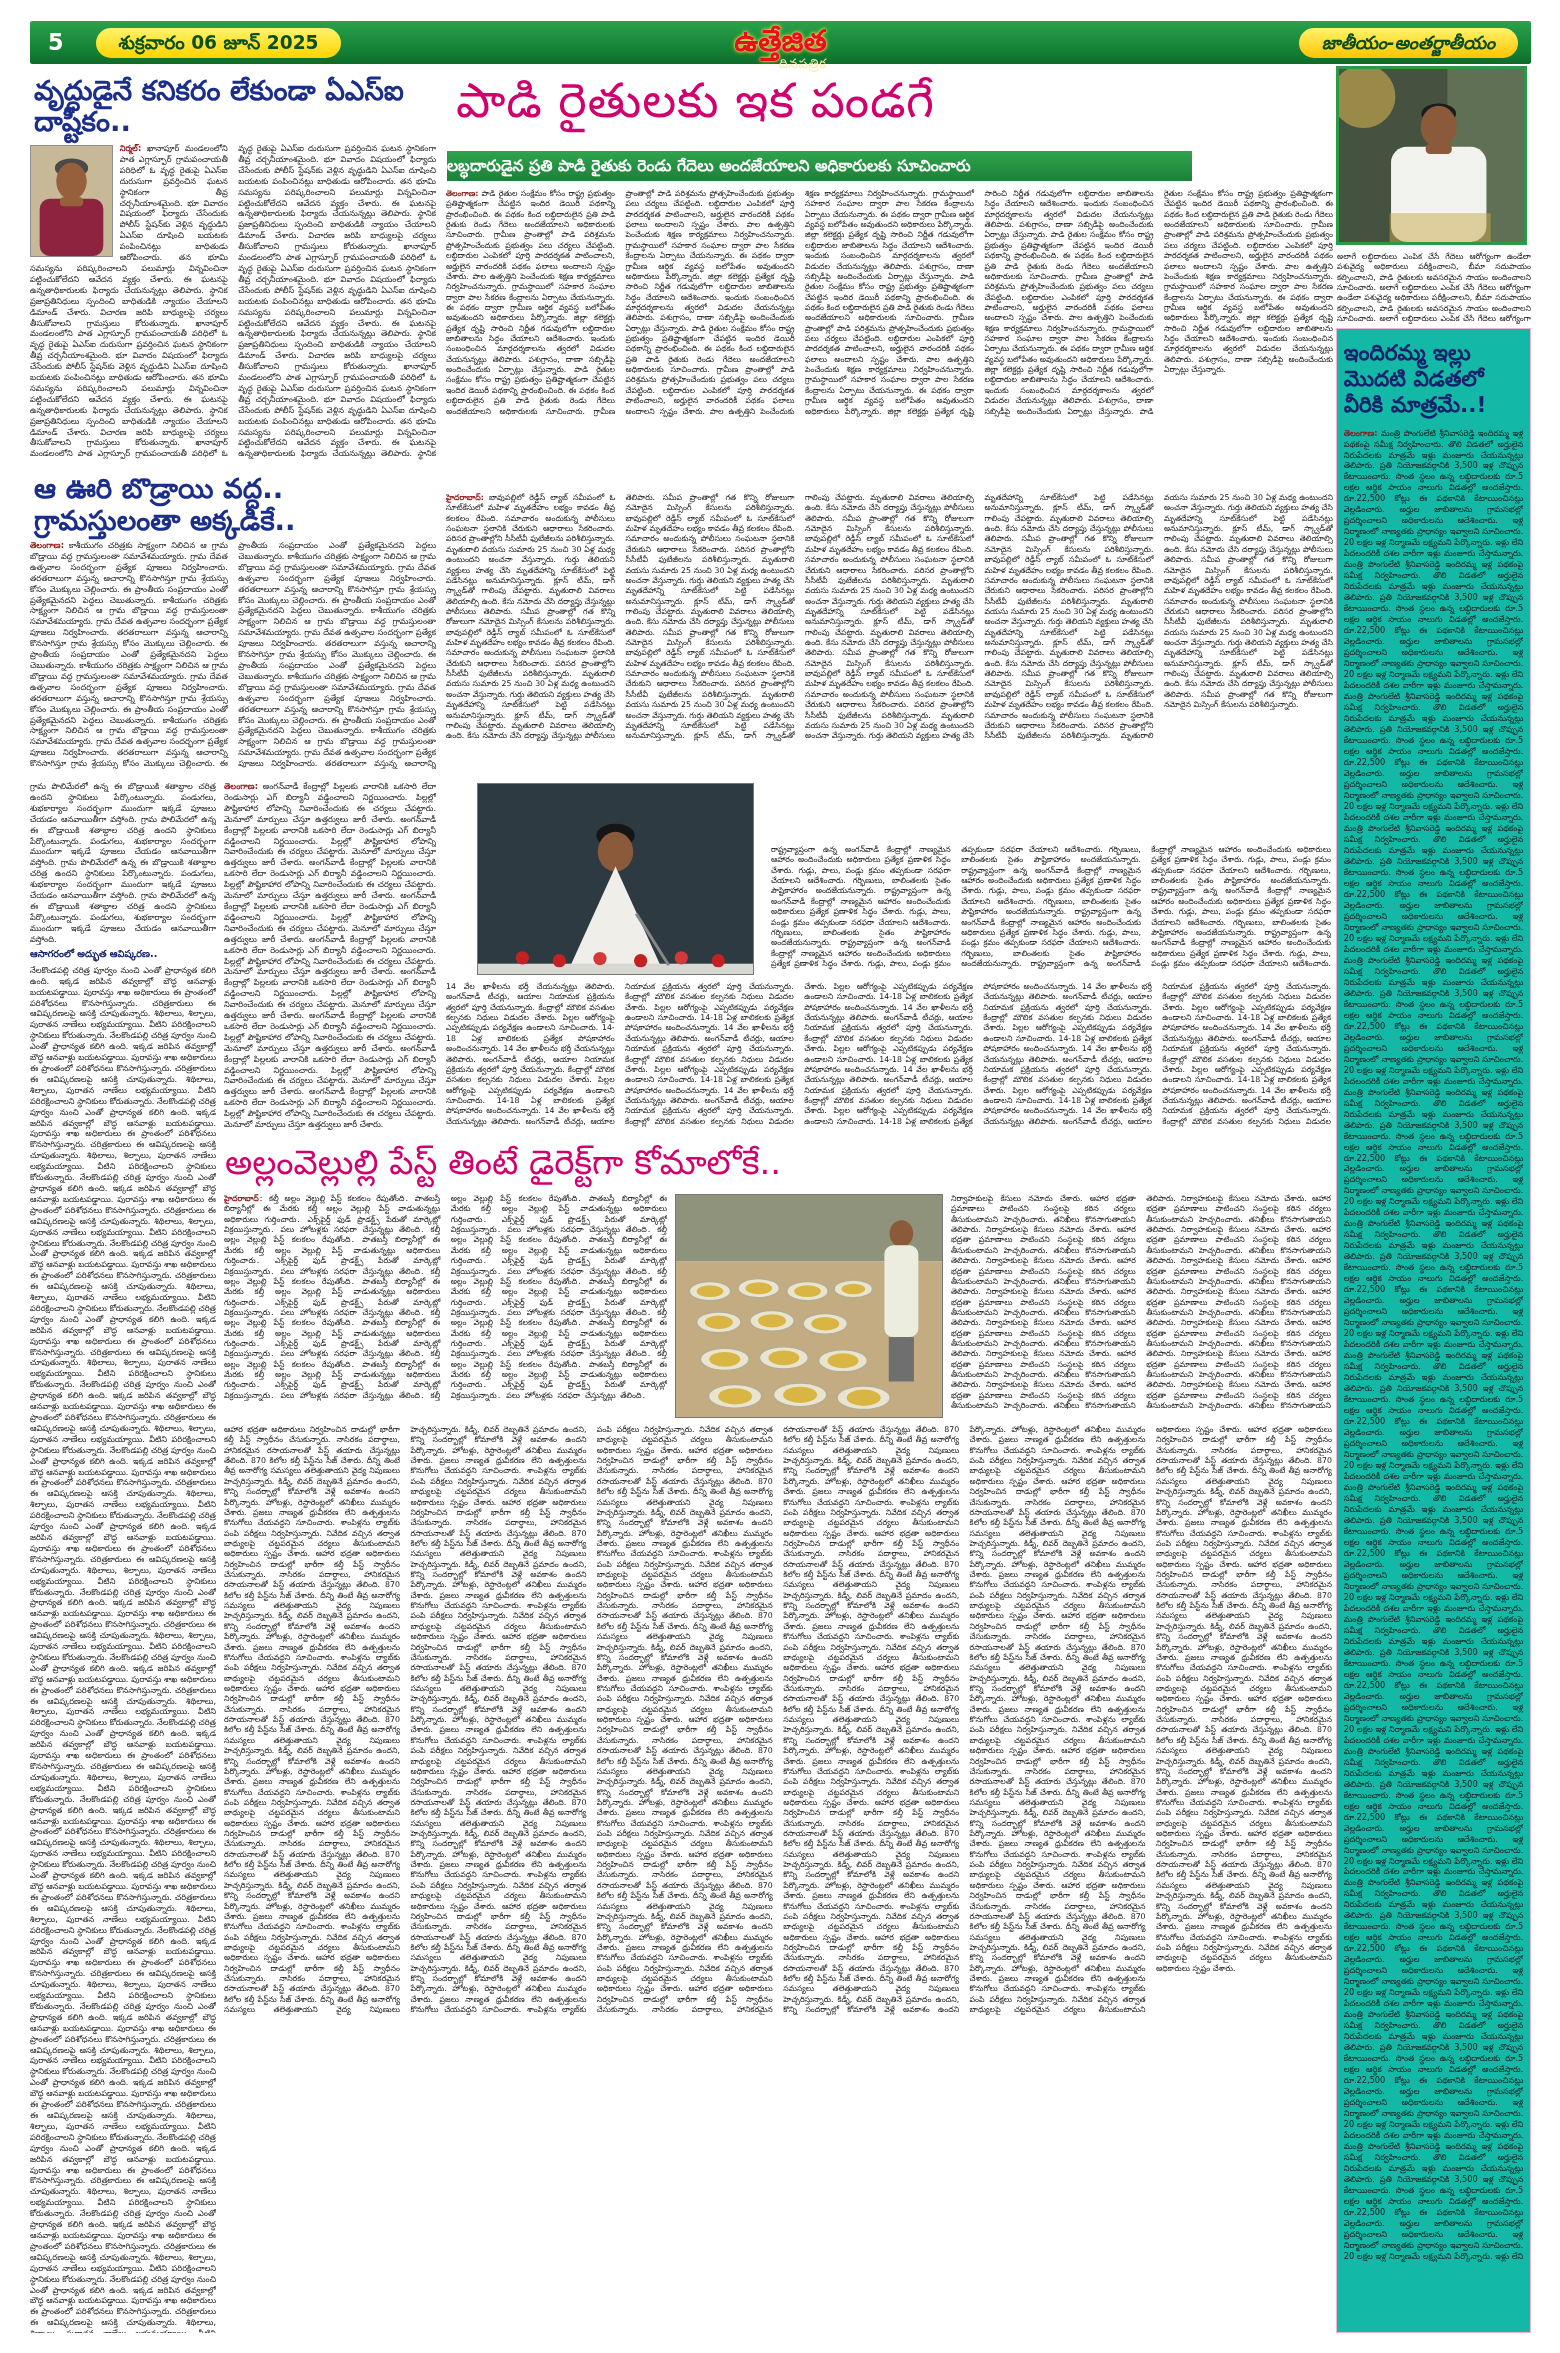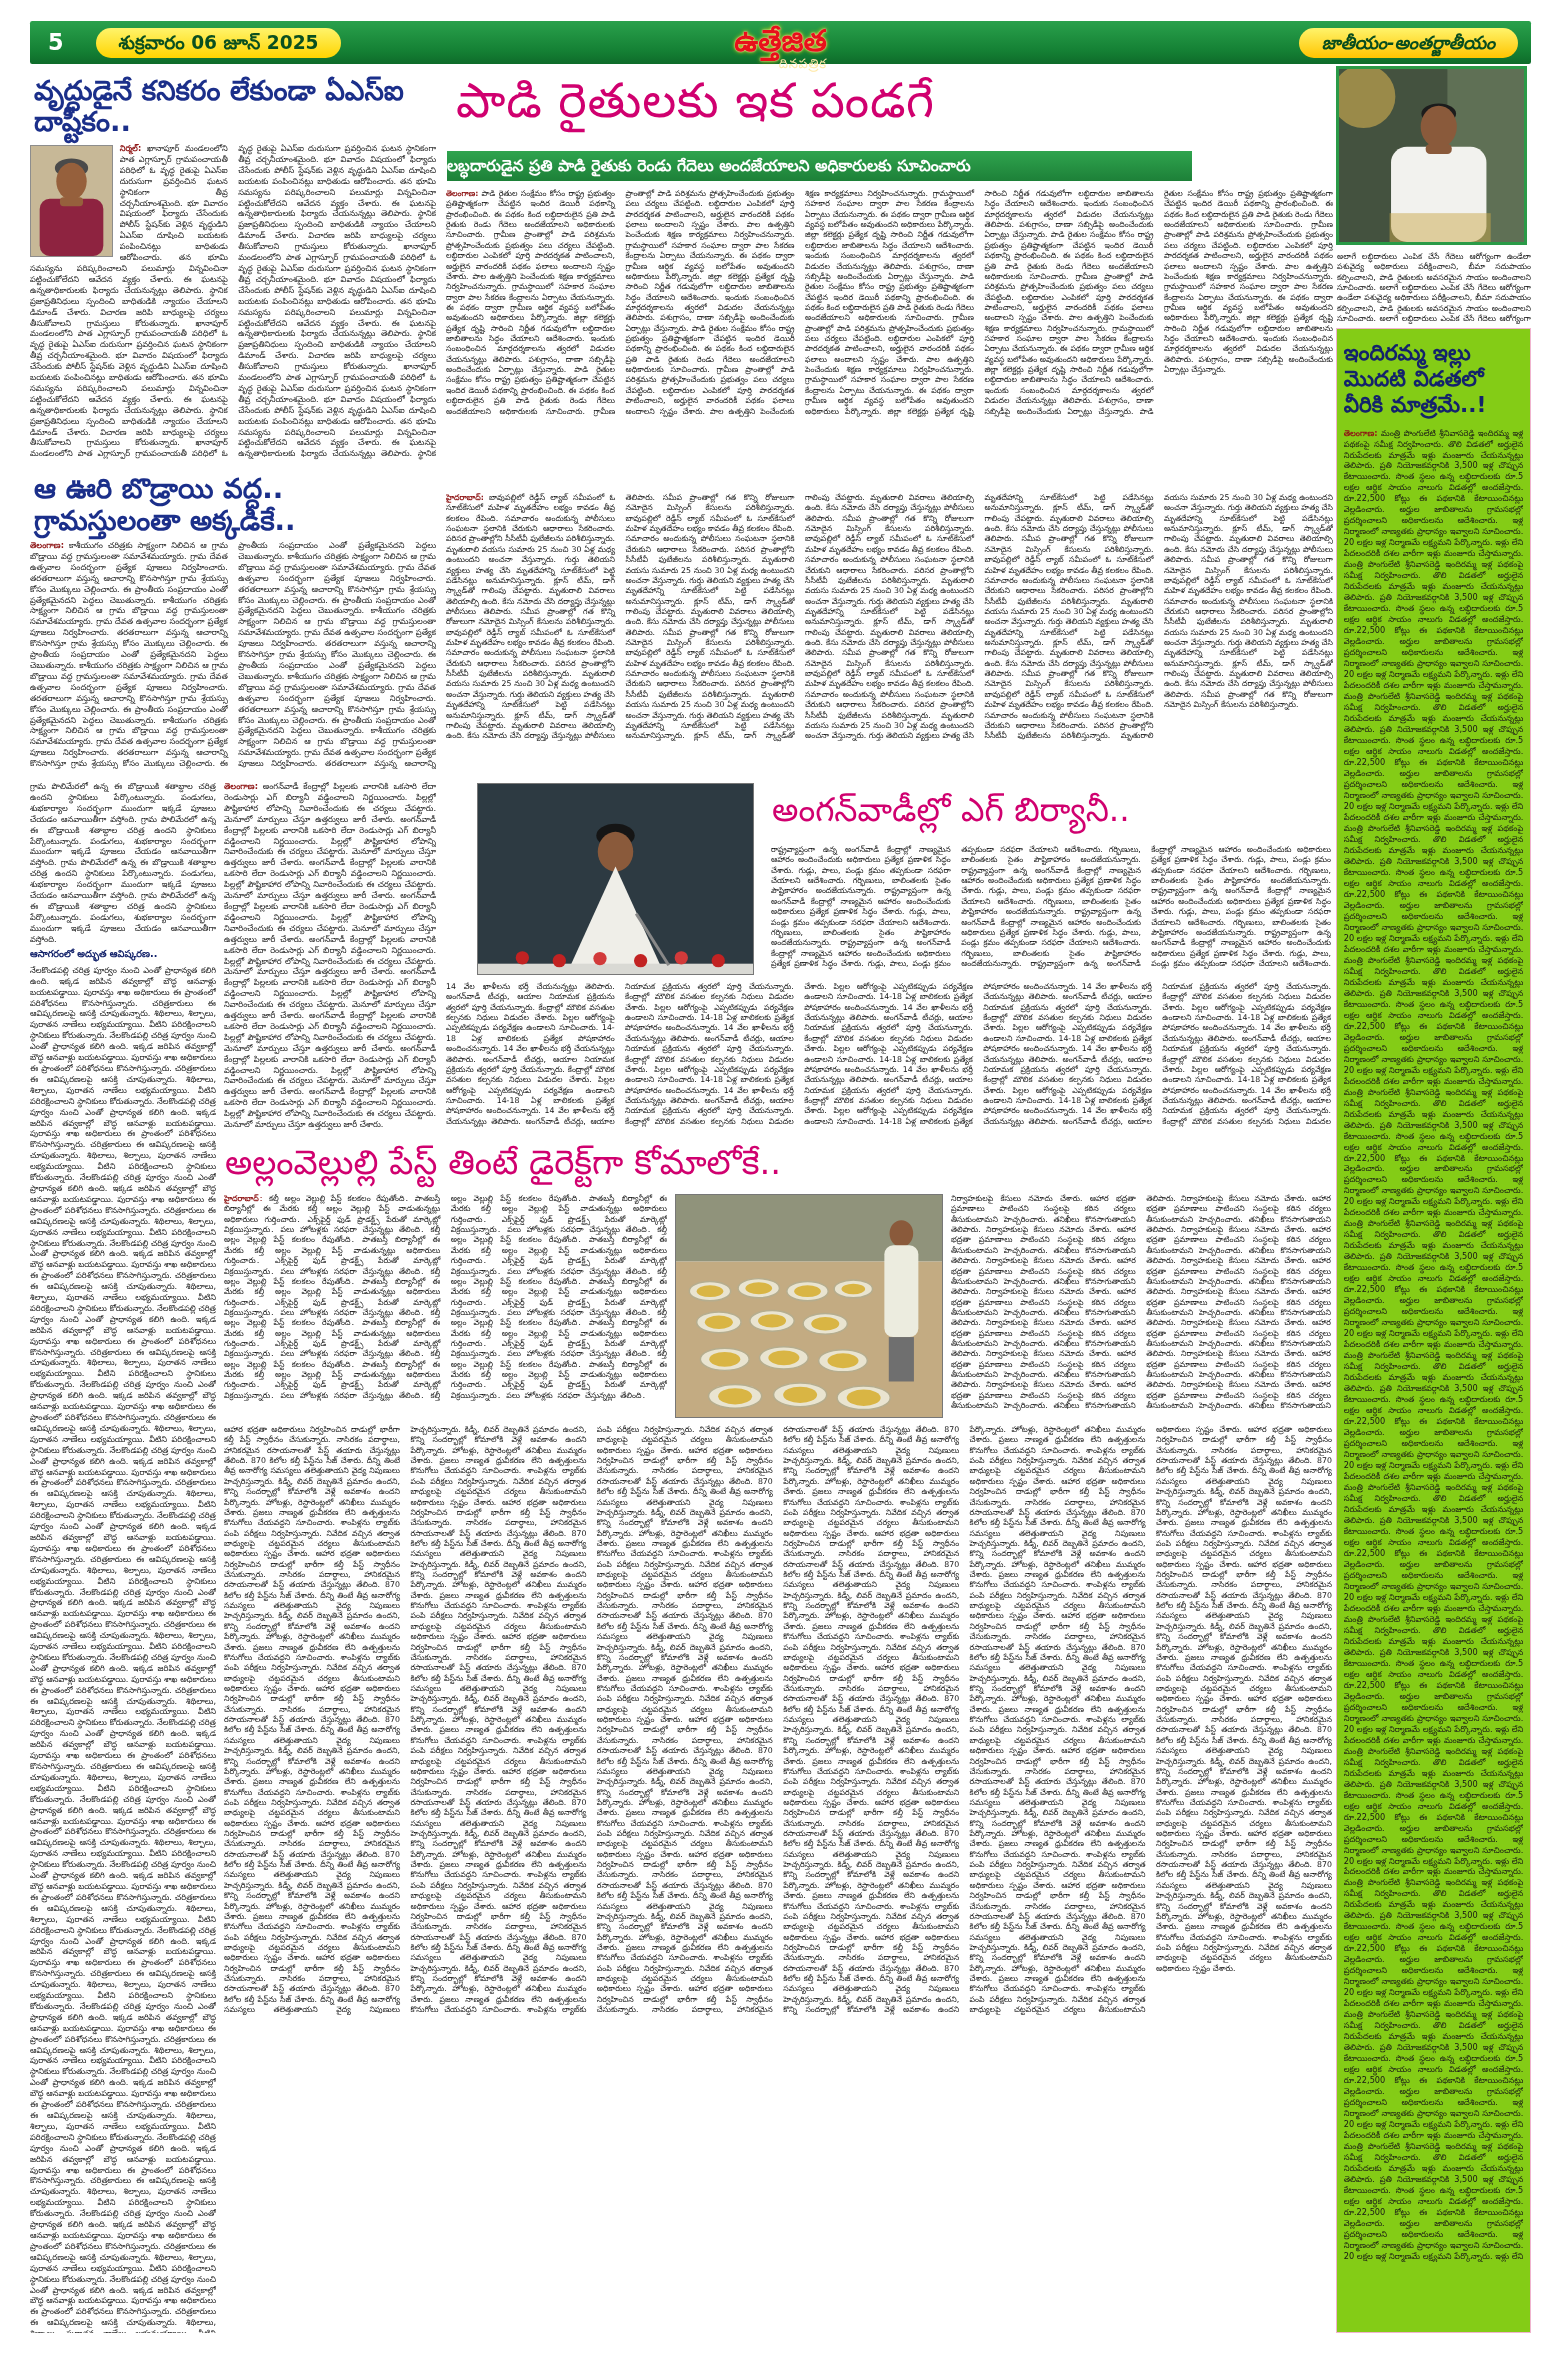--- a/index.html
+++ b/index.html
@@ -70,21 +70,21 @@
   .ang-top   { position:absolute; left:771px; top:845px; width:560px; height:130px; }
   .ang-bottom{ position:absolute; left:446px;  top:982px; width:885px; height:151px; }
   
   .paste-hl    { position:absolute; left:225px;  top:1142px; width:857px; font-size:34px; }
   .paste-photo { position:absolute; left:675px;  top:1194px; width:268px; height:224px; border:0.7px solid #777; }
   .paste-left  { position:absolute; left:224px;  top:1194px; width:443px; height:224px;font-family:Liberation Mono, monospace; }
   .paste-right { position:absolute; left:951px; top:1194px; width:380px; height:224px; }
   .paste-bottom{ position:absolute; left:224px;  top:1425px; width:1108px; height:908px; }
   
   .indira { position:absolute; left:1336px; top:328px; width:195px; height:2005px;
-            background:#84cc16; border:0.7px solid #f0b4cf; padding:9px 6.7px; }
+            background:#14b8a6; border:0.7px solid #f0b4cf; padding:9px 6.7px; }
   .indira-hl   { font-size:21.6px; line-height:1.22; color:#13226b; font-weight:bold; margin:1.5px 0 9px; }
   .indira-body { font-size:8.2px; line-height:1.34; text-align:justify; color:#161616;
                  overflow:hidden; height:1834px; }
 </style>
 </head>
 <body>
 
 <div class="page">
 
   <header class="masthead">
@@ -166,21 +166,20 @@
       <rect x="0" y="244" width="372" height="14" fill="#d9d9d4"></rect>
       <circle cx="60" cy="236" r="9" fill="#c22222"></circle>
       <circle cx="110" cy="240" r="9" fill="#c22222"></circle>
       <circle cx="165" cy="237" r="9" fill="#d23a3a"></circle>
       <circle cx="220" cy="240" r="9" fill="#c22222"></circle>
       <circle cx="275" cy="236" r="9" fill="#d23a3a"></circle>
       <circle cx="325" cy="240" r="9" fill="#c22222"></circle>
       <line x1="214" y1="176" x2="258" y2="246" stroke="#888" stroke-width="4"></line>
     </svg>
   </figure>
-  <h2 class="hl-pink ang-hl">అంగన్‌వాడీల్లో ఎగ్ బిర్యానీ..</h2>
   <div class="body-text small cols-3 ang-top">
     <span>రాష్ట్రవ్యాప్తంగా ఉన్న అంగన్‌వాడీ కేంద్రాల్లో నాణ్యమైన ఆహారం అందించేందుకు అధికారులు ప్రత్యేక ప్రణాళిక సిద్ధం చేశారు. గుడ్లు, పాలు, పండ్లు క్రమం తప్పకుండా సరఫరా చేయాలని ఆదేశించారు. గర్భిణులు, బాలింతలకు సైతం పౌష్టికాహారం అందజేయనున్నారు. రాష్ట్రవ్యాప్తంగా ఉన్న అంగన్‌వాడీ కేంద్రాల్లో నాణ్యమైన ఆహారం అందించేందుకు అధికారులు ప్రత్యేక ప్రణాళిక సిద్ధం చేశారు. గుడ్లు, పాలు, పండ్లు క్రమం తప్పకుండా సరఫరా చేయాలని ఆదేశించారు. గర్భిణులు, బాలింతలకు సైతం పౌష్టికాహారం అందజేయనున్నారు. రాష్ట్రవ్యాప్తంగా ఉన్న అంగన్‌వాడీ కేంద్రాల్లో నాణ్యమైన ఆహారం అందించేందుకు అధికారులు ప్రత్యేక ప్రణాళిక సిద్ధం చేశారు. గుడ్లు, పాలు, పండ్లు క్రమం తప్పకుండా సరఫరా చేయాలని ఆదేశించారు. గర్భిణులు, బాలింతలకు సైతం పౌష్టికాహారం అందజేయనున్నారు. రాష్ట్రవ్యాప్తంగా ఉన్న అంగన్‌వాడీ కేంద్రాల్లో నాణ్యమైన ఆహారం అందించేందుకు అధికారులు ప్రత్యేక ప్రణాళిక సిద్ధం చేశారు. గుడ్లు, పాలు, పండ్లు క్రమం తప్పకుండా సరఫరా చేయాలని ఆదేశించారు. గర్భిణులు, బాలింతలకు సైతం పౌష్టికాహారం అందజేయనున్నారు. రాష్ట్రవ్యాప్తంగా ఉన్న అంగన్‌వాడీ కేంద్రాల్లో నాణ్యమైన ఆహారం అందించేందుకు అధికారులు ప్రత్యేక ప్రణాళిక సిద్ధం చేశారు. గుడ్లు, పాలు, పండ్లు క్రమం తప్పకుండా సరఫరా చేయాలని ఆదేశించారు. గర్భిణులు, బాలింతలకు సైతం పౌష్టికాహారం అందజేయనున్నారు. రాష్ట్రవ్యాప్తంగా ఉన్న అంగన్‌వాడీ కేంద్రాల్లో నాణ్యమైన ఆహారం అందించేందుకు అధికారులు ప్రత్యేక ప్రణాళిక సిద్ధం చేశారు. గుడ్లు, పాలు, పండ్లు క్రమం తప్పకుండా సరఫరా చేయాలని ఆదేశించారు. గర్భిణులు, బాలింతలకు సైతం పౌష్టికాహారం అందజేయనున్నారు. రాష్ట్రవ్యాప్తంగా ఉన్న అంగన్‌వాడీ కేంద్రాల్లో నాణ్యమైన ఆహారం అందించేందుకు అధికారులు ప్రత్యేక ప్రణాళిక సిద్ధం చేశారు. గుడ్లు, పాలు, పండ్లు క్రమం తప్పకుండా సరఫరా చేయాలని ఆదేశించారు. గర్భిణులు, బాలింతలకు సైతం పౌష్టికాహారం అందజేయనున్నారు. రాష్ట్రవ్యాప్తంగా ఉన్న అంగన్‌వాడీ కేంద్రాల్లో నాణ్యమైన ఆహారం అందించేందుకు అధికారులు ప్రత్యేక ప్రణాళిక సిద్ధం చేశారు. గుడ్లు, పాలు, పండ్లు క్రమం తప్పకుండా సరఫరా చేయాలని ఆదేశించారు. గర్భిణులు, బాలింతలకు సైతం పౌష్టికాహారం అందజేయనున్నారు.</span>
   </div>
   <div class="body-text small cols-5 ang-bottom">
     <span>14 వేల ఖాళీలను భర్తీ చేయనున్నట్లు తెలిపారు. అంగన్‌వాడీ టీచర్లు, ఆయాల నియామక ప్రక్రియను త్వరలో పూర్తి చేయనున్నారు. కేంద్రాల్లో మౌలిక వసతుల కల్పనకు నిధులు విడుదల చేశారు. పిల్లల ఆరోగ్యంపై ఎప్పటికప్పుడు పర్యవేక్షణ ఉండాలని సూచించారు. 14-18 ఏళ్ల బాలికలకు ప్రత్యేక పోషకాహారం అందించనున్నారు. 14 వేల ఖాళీలను భర్తీ చేయనున్నట్లు తెలిపారు. అంగన్‌వాడీ టీచర్లు, ఆయాల నియామక ప్రక్రియను త్వరలో పూర్తి చేయనున్నారు. కేంద్రాల్లో మౌలిక వసతుల కల్పనకు నిధులు విడుదల చేశారు. పిల్లల ఆరోగ్యంపై ఎప్పటికప్పుడు పర్యవేక్షణ ఉండాలని సూచించారు. 14-18 ఏళ్ల బాలికలకు ప్రత్యేక పోషకాహారం అందించనున్నారు. 14 వేల ఖాళీలను భర్తీ చేయనున్నట్లు తెలిపారు. అంగన్‌వాడీ టీచర్లు, ఆయాల నియామక ప్రక్రియను త్వరలో పూర్తి చేయనున్నారు. కేంద్రాల్లో మౌలిక వసతుల కల్పనకు నిధులు విడుదల చేశారు. పిల్లల ఆరోగ్యంపై ఎప్పటికప్పుడు పర్యవేక్షణ ఉండాలని సూచించారు. 14-18 ఏళ్ల బాలికలకు ప్రత్యేక పోషకాహారం అందించనున్నారు. 14 వేల ఖాళీలను భర్తీ చేయనున్నట్లు తెలిపారు. అంగన్‌వాడీ టీచర్లు, ఆయాల నియామక ప్రక్రియను త్వరలో పూర్తి చేయనున్నారు. కేంద్రాల్లో మౌలిక వసతుల కల్పనకు నిధులు విడుదల చేశారు. పిల్లల ఆరోగ్యంపై ఎప్పటికప్పుడు పర్యవేక్షణ ఉండాలని సూచించారు. 14-18 ఏళ్ల బాలికలకు ప్రత్యేక పోషకాహారం అందించనున్నారు. 14 వేల ఖాళీలను భర్తీ చేయనున్నట్లు తెలిపారు. అంగన్‌వాడీ టీచర్లు, ఆయాల నియామక ప్రక్రియను త్వరలో పూర్తి చేయనున్నారు. కేంద్రాల్లో మౌలిక వసతుల కల్పనకు నిధులు విడుదల చేశారు. పిల్లల ఆరోగ్యంపై ఎప్పటికప్పుడు పర్యవేక్షణ ఉండాలని సూచించారు. 14-18 ఏళ్ల బాలికలకు ప్రత్యేక పోషకాహారం అందించనున్నారు. 14 వేల ఖాళీలను భర్తీ చేయనున్నట్లు తెలిపారు. అంగన్‌వాడీ టీచర్లు, ఆయాల నియామక ప్రక్రియను త్వరలో పూర్తి చేయనున్నారు. కేంద్రాల్లో మౌలిక వసతుల కల్పనకు నిధులు విడుదల చేశారు. పిల్లల ఆరోగ్యంపై ఎప్పటికప్పుడు పర్యవేక్షణ ఉండాలని సూచించారు. 14-18 ఏళ్ల బాలికలకు ప్రత్యేక పోషకాహారం అందించనున్నారు. 14 వేల ఖాళీలను భర్తీ చేయనున్నట్లు తెలిపారు. అంగన్‌వాడీ టీచర్లు, ఆయాల నియామక ప్రక్రియను త్వరలో పూర్తి చేయనున్నారు. కేంద్రాల్లో మౌలిక వసతుల కల్పనకు నిధులు విడుదల చేశారు. పిల్లల ఆరోగ్యంపై ఎప్పటికప్పుడు పర్యవేక్షణ ఉండాలని సూచించారు. 14-18 ఏళ్ల బాలికలకు ప్రత్యేక పోషకాహారం అందించనున్నారు. 14 వేల ఖాళీలను భర్తీ చేయనున్నట్లు తెలిపారు. అంగన్‌వాడీ టీచర్లు, ఆయాల నియామక ప్రక్రియను త్వరలో పూర్తి చేయనున్నారు. కేంద్రాల్లో మౌలిక వసతుల కల్పనకు నిధులు విడుదల చేశారు. పిల్లల ఆరోగ్యంపై ఎప్పటికప్పుడు పర్యవేక్షణ ఉండాలని సూచించారు. 14-18 ఏళ్ల బాలికలకు ప్రత్యేక పోషకాహారం అందించనున్నారు. 14 వేల ఖాళీలను భర్తీ చేయనున్నట్లు తెలిపారు. అంగన్‌వాడీ టీచర్లు, ఆయాల నియామక ప్రక్రియను త్వరలో పూర్తి చేయనున్నారు. కేంద్రాల్లో మౌలిక వసతుల కల్పనకు నిధులు విడుదల చేశారు. పిల్లల ఆరోగ్యంపై ఎప్పటికప్పుడు పర్యవేక్షణ ఉండాలని సూచించారు. 14-18 ఏళ్ల బాలికలకు ప్రత్యేక పోషకాహారం అందించనున్నారు. 14 వేల ఖాళీలను భర్తీ చేయనున్నట్లు తెలిపారు. అంగన్‌వాడీ టీచర్లు, ఆయాల నియామక ప్రక్రియను త్వరలో పూర్తి చేయనున్నారు. కేంద్రాల్లో మౌలిక వసతుల కల్పనకు నిధులు విడుదల చేశారు. పిల్లల ఆరోగ్యంపై ఎప్పటికప్పుడు పర్యవేక్షణ ఉండాలని సూచించారు. 14-18 ఏళ్ల బాలికలకు ప్రత్యేక పోషకాహారం అందించనున్నారు. 14 వేల ఖాళీలను భర్తీ చేయనున్నట్లు తెలిపారు. అంగన్‌వాడీ టీచర్లు, ఆయాల నియామక ప్రక్రియను త్వరలో పూర్తి చేయనున్నారు. కేంద్రాల్లో మౌలిక వసతుల కల్పనకు నిధులు విడుదల చేశారు. పిల్లల ఆరోగ్యంపై ఎప్పటికప్పుడు పర్యవేక్షణ ఉండాలని సూచించారు. 14-18 ఏళ్ల బాలికలకు ప్రత్యేక పోషకాహారం అందించనున్నారు. 14 వేల ఖాళీలను భర్తీ చేయనున్నట్లు తెలిపారు. అంగన్‌వాడీ టీచర్లు, ఆయాల నియామక ప్రక్రియను త్వరలో పూర్తి చేయనున్నారు. కేంద్రాల్లో మౌలిక వసతుల కల్పనకు నిధులు విడుదల చేశారు. పిల్లల ఆరోగ్యంపై ఎప్పటికప్పుడు పర్యవేక్షణ ఉండాలని సూచించారు. 14-18 ఏళ్ల బాలికలకు ప్రత్యేక పోషకాహారం అందించనున్నారు.</span>
   </div>
 
   <h2 class="hl-pink paste-hl">అల్లంవెల్లుల్లి పేస్ట్ తింటే డైరెక్ట్‌గా కోమాలోకే..</h2>
   <figure class="photo paste-photo">
     <svg viewBox="0 0 360 300" preserveAspectRatio="none">

